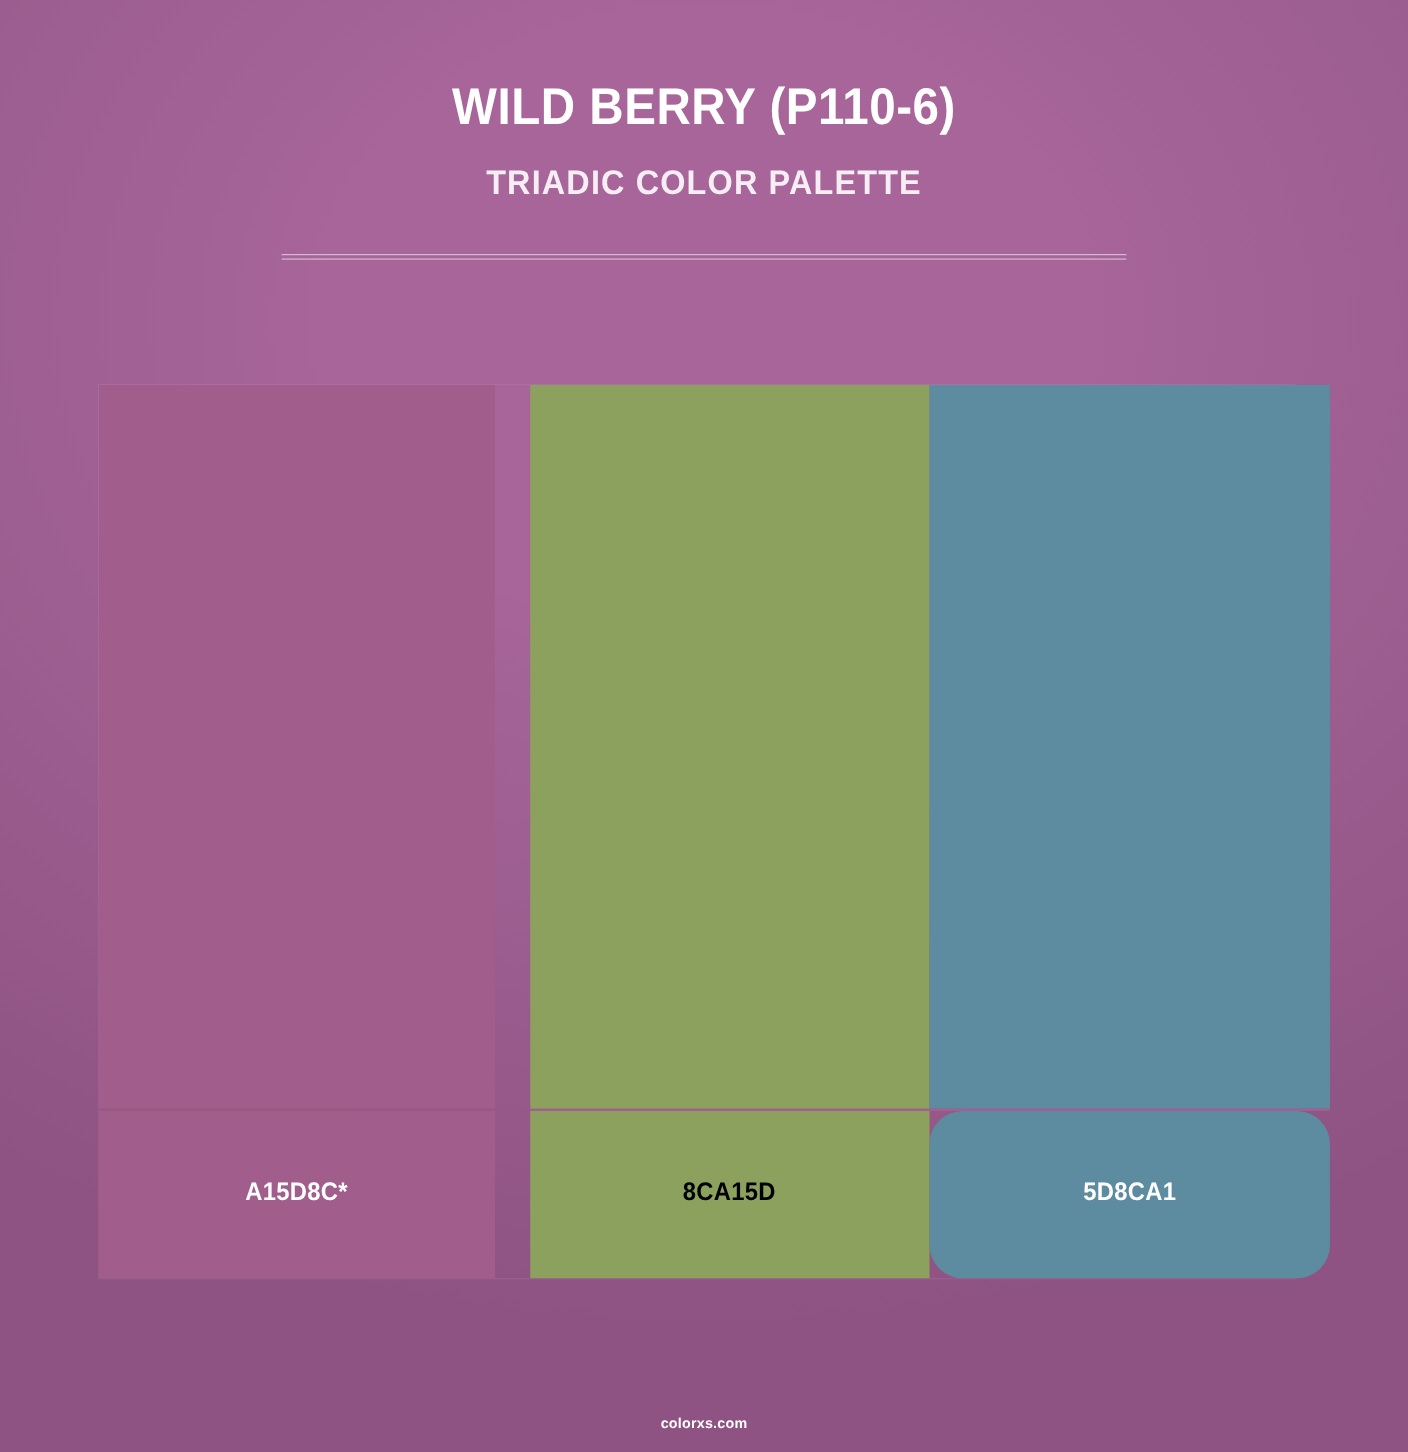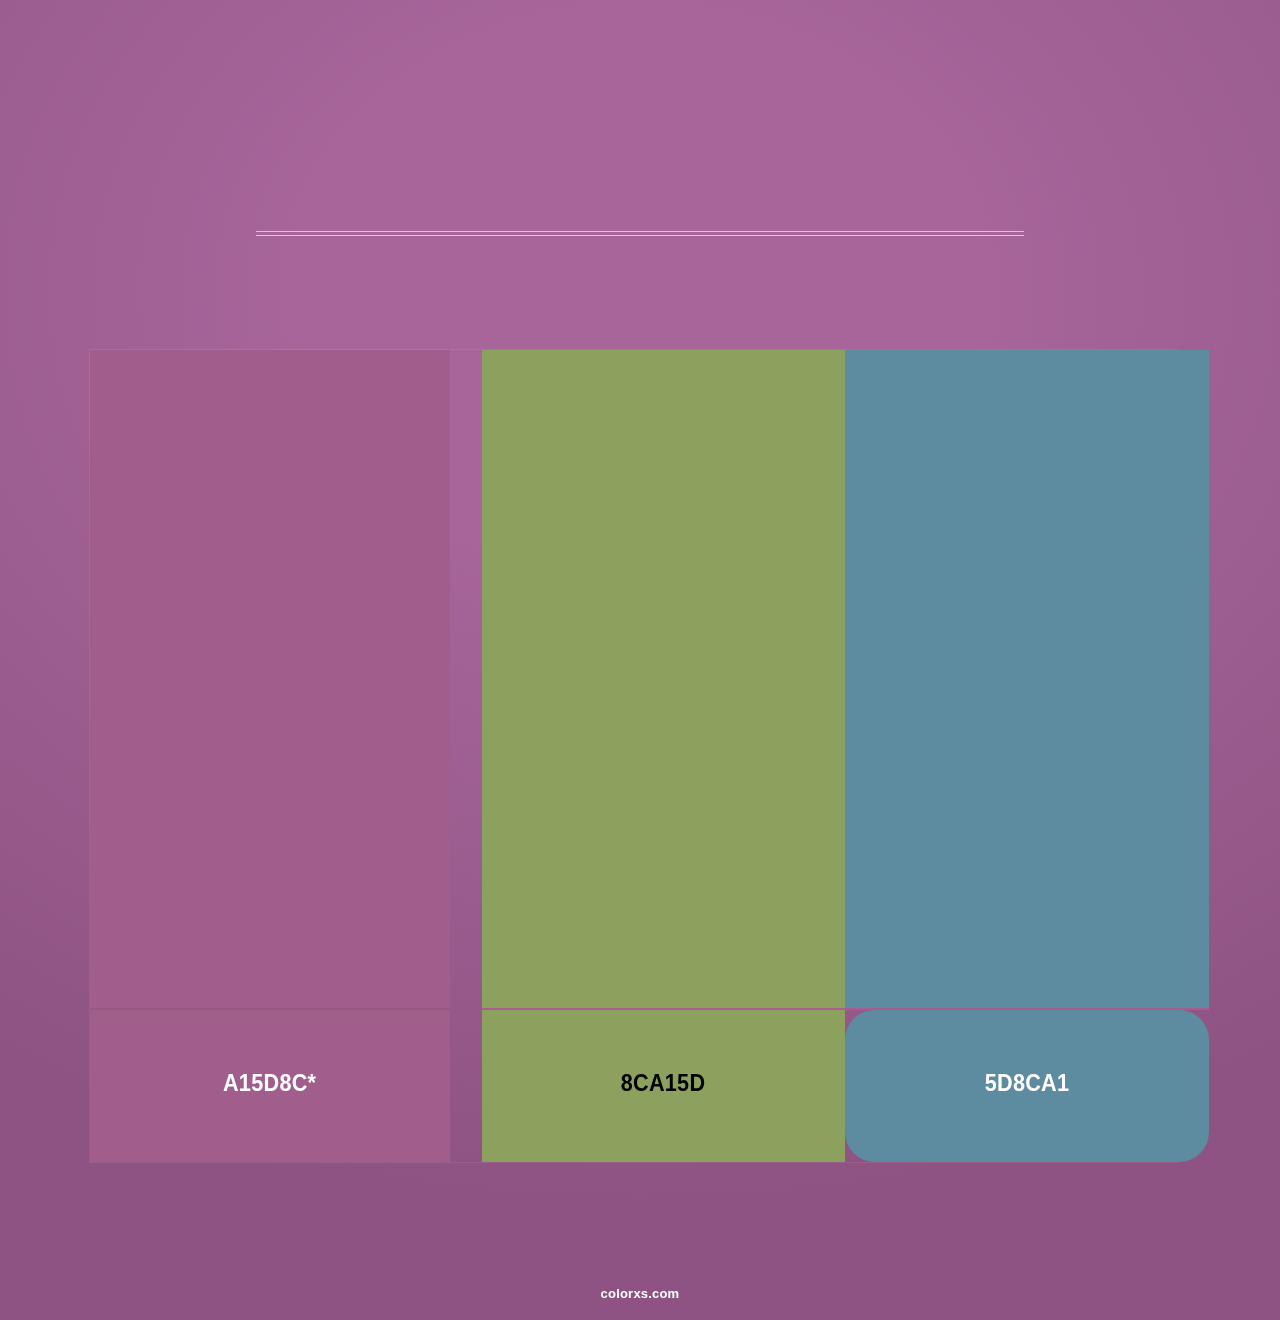--- a/index.html
+++ b/index.html
@@ -137,20 +137,24 @@
     letter-spacing: 0.2px;
     color: #ffffff;
     font-family: "Liberation Sans Narrow", "Liberation Sans", sans-serif;
   }
 </style>
 </head>
 <body>
 
 <div id="page" style="background: radial-gradient(90% 70% at 50% 22%, rgb(167, 101, 154) 0%, rgb(167, 101, 154) 30%, rgb(142, 83, 130) 100%);">
 
+  <div class="header">
+    <h1 class="title">WILD BERRY (P110-6)</h1>
+    <h2 class="subtitle">TRIADIC COLOR PALETTE</h2>
+  </div>
 
   <div class="divider">
     <div class="rule top" style="background: rgb(217, 195, 212);"></div>
     <div class="rule bottom" style="background: rgb(217, 195, 212);"></div>
   </div>
 
   <div class="panel">
 
     <div class="swatch" style="width: 360px; flex: 0 0 360px;">
       <div class="fill" style="background: rgb(161, 93, 140);"></div>

